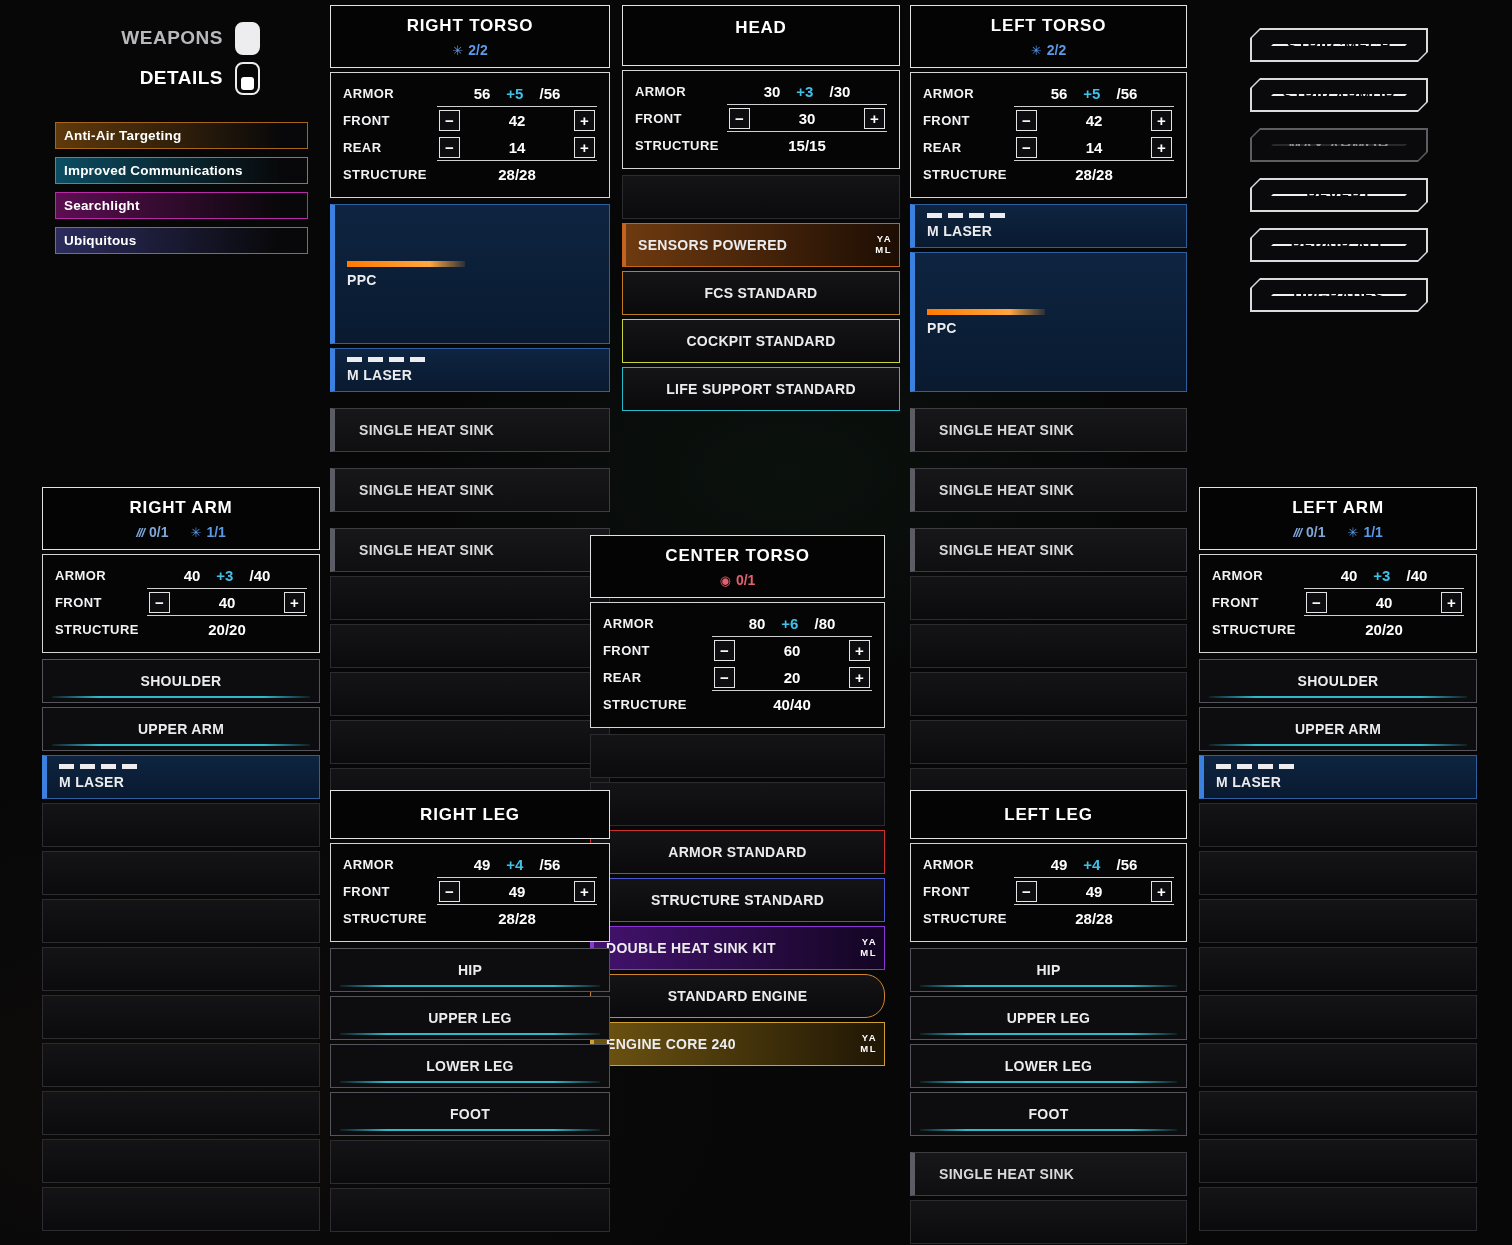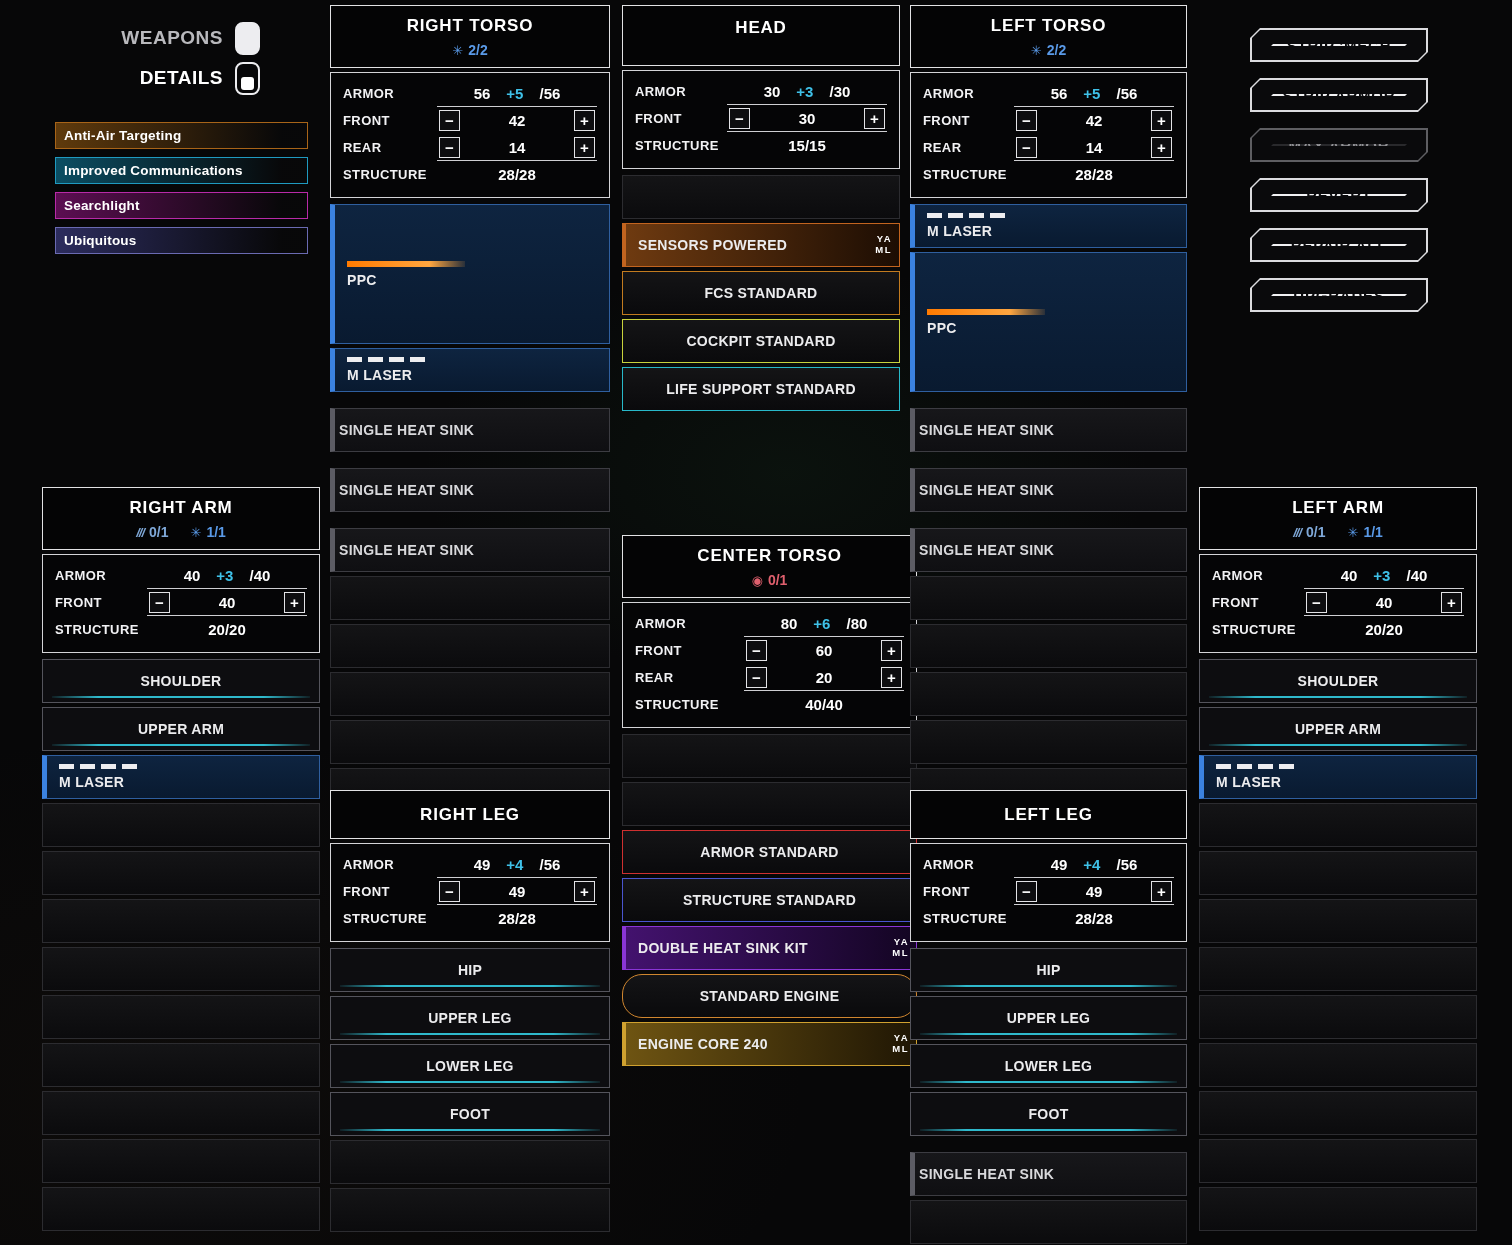--- a/index.html
+++ b/index.html
@@ -40,21 +40,21 @@
     font-size:15px; font-weight:bold; letter-spacing:.8px;
     clip-path: polygon(7px 0, 100% 0, 100% calc(100% - 7px), calc(100% - 7px) 100%, 0 100%, 0 7px); }
   .abtn-outer.disabled { background:#5e5e62; }
   .abtn-outer.disabled .abtn { background:#29292c; color:#919195; }
 
   
   .panel { position:absolute; }
   #panel-right-arm    { left:42px;   top:487px; width:278px; }
   #panel-right-torso  { left:330px;  top:5px;   width:280px; }
   #panel-head         { left:622px;  top:5px;   width:278px; }
-  #panel-center-torso { left:622px;  top:535px; width:295px; }
+  #panel-center-torso { left:590px;  top:535px; width:295px; }
   #panel-left-torso   { left:910px;  top:5px;   width:277px; }
   #panel-left-arm     { left:1199px; top:487px; width:278px; }
   #panel-right-leg    { left:330px;  top:790px; width:280px; }
   #panel-left-leg     { left:910px;  top:790px; width:277px; }
 
   .panel-header { border:1px solid #e2e2e4; background:#040405; text-align:center; padding:10px 0 9px; }
   #panel-head .panel-header { padding:12px 12px 27px; }
   #panel-right-leg .panel-header, #panel-left-leg .panel-header { padding:14px 0 13px; }
   .panel-title { font-size:17px; font-weight:bold; letter-spacing:.8px; color:#ffffff; }
   .badge-row { margin-top:6px; display:flex; justify-content:center; gap:22px; }
@@ -75,21 +75,21 @@
              font-family:inherit; cursor:pointer; }
 
   
   .slot-list { margin-top:6px; }
   .slot { position:relative; height:44px; margin-bottom:4px; display:flex; align-items:center;
           background:linear-gradient(180deg,#141416,#0c0c0e); border:1px solid #2e2e33; }
   .slot-label { font-size:14px; font-weight:bold; letter-spacing:.3px; color:#ececee; }
   .slot.empty { background:linear-gradient(180deg,#141416,#0b0b0d); border-color:#2c2c30; }
   .slot.weapon { flex-direction:column; align-items:flex-start; justify-content:center; gap:5px; padding-left:12px;
                  background:linear-gradient(180deg,#0e2440,#091a30); border-color:#2f5f9f; border-left:5px solid #3b82e0; }
-  .slot.heatsink { padding-left:4px; background:linear-gradient(180deg,#17171a,#0f0f12); border-color:#3c3c42; border-left:5px solid #5c5c64;margin-top:16px; }
+  .slot.heatsink { padding-left:24px; background:linear-gradient(180deg,#17171a,#0f0f12); border-color:#3c3c42; border-left:5px solid #5c5c64;margin-top:16px; }
   .slot.heatsink .slot-label { color:#d9d9dc; }
   .slot.fixed { justify-content:center; background:#0d0d10; border-color:#54545c; }
   .slot.fixed::after { content:""; position:absolute; left:9px; right:9px; bottom:4px; height:2px;
       background:linear-gradient(90deg, rgba(47,185,204,0.1), #2fb9cc 18%, #2fb9cc 82%, rgba(47,185,204,0.1)); }
   .slot.equip { justify-content:center; background:linear-gradient(180deg,#141416,#0a0a0c); }
   .slot.yaml { padding-left:12px; padding-right:52px; }
   .pips { display:flex; gap:6px; }
   .pip { width:15px; height:5px; background:#ededf0; }
   .charge-bar { width:118px; height:6px;
       background:linear-gradient(90deg,#ff7a00 0%,#ffa640 70%, rgba(255,166,64,0.12) 100%); }

